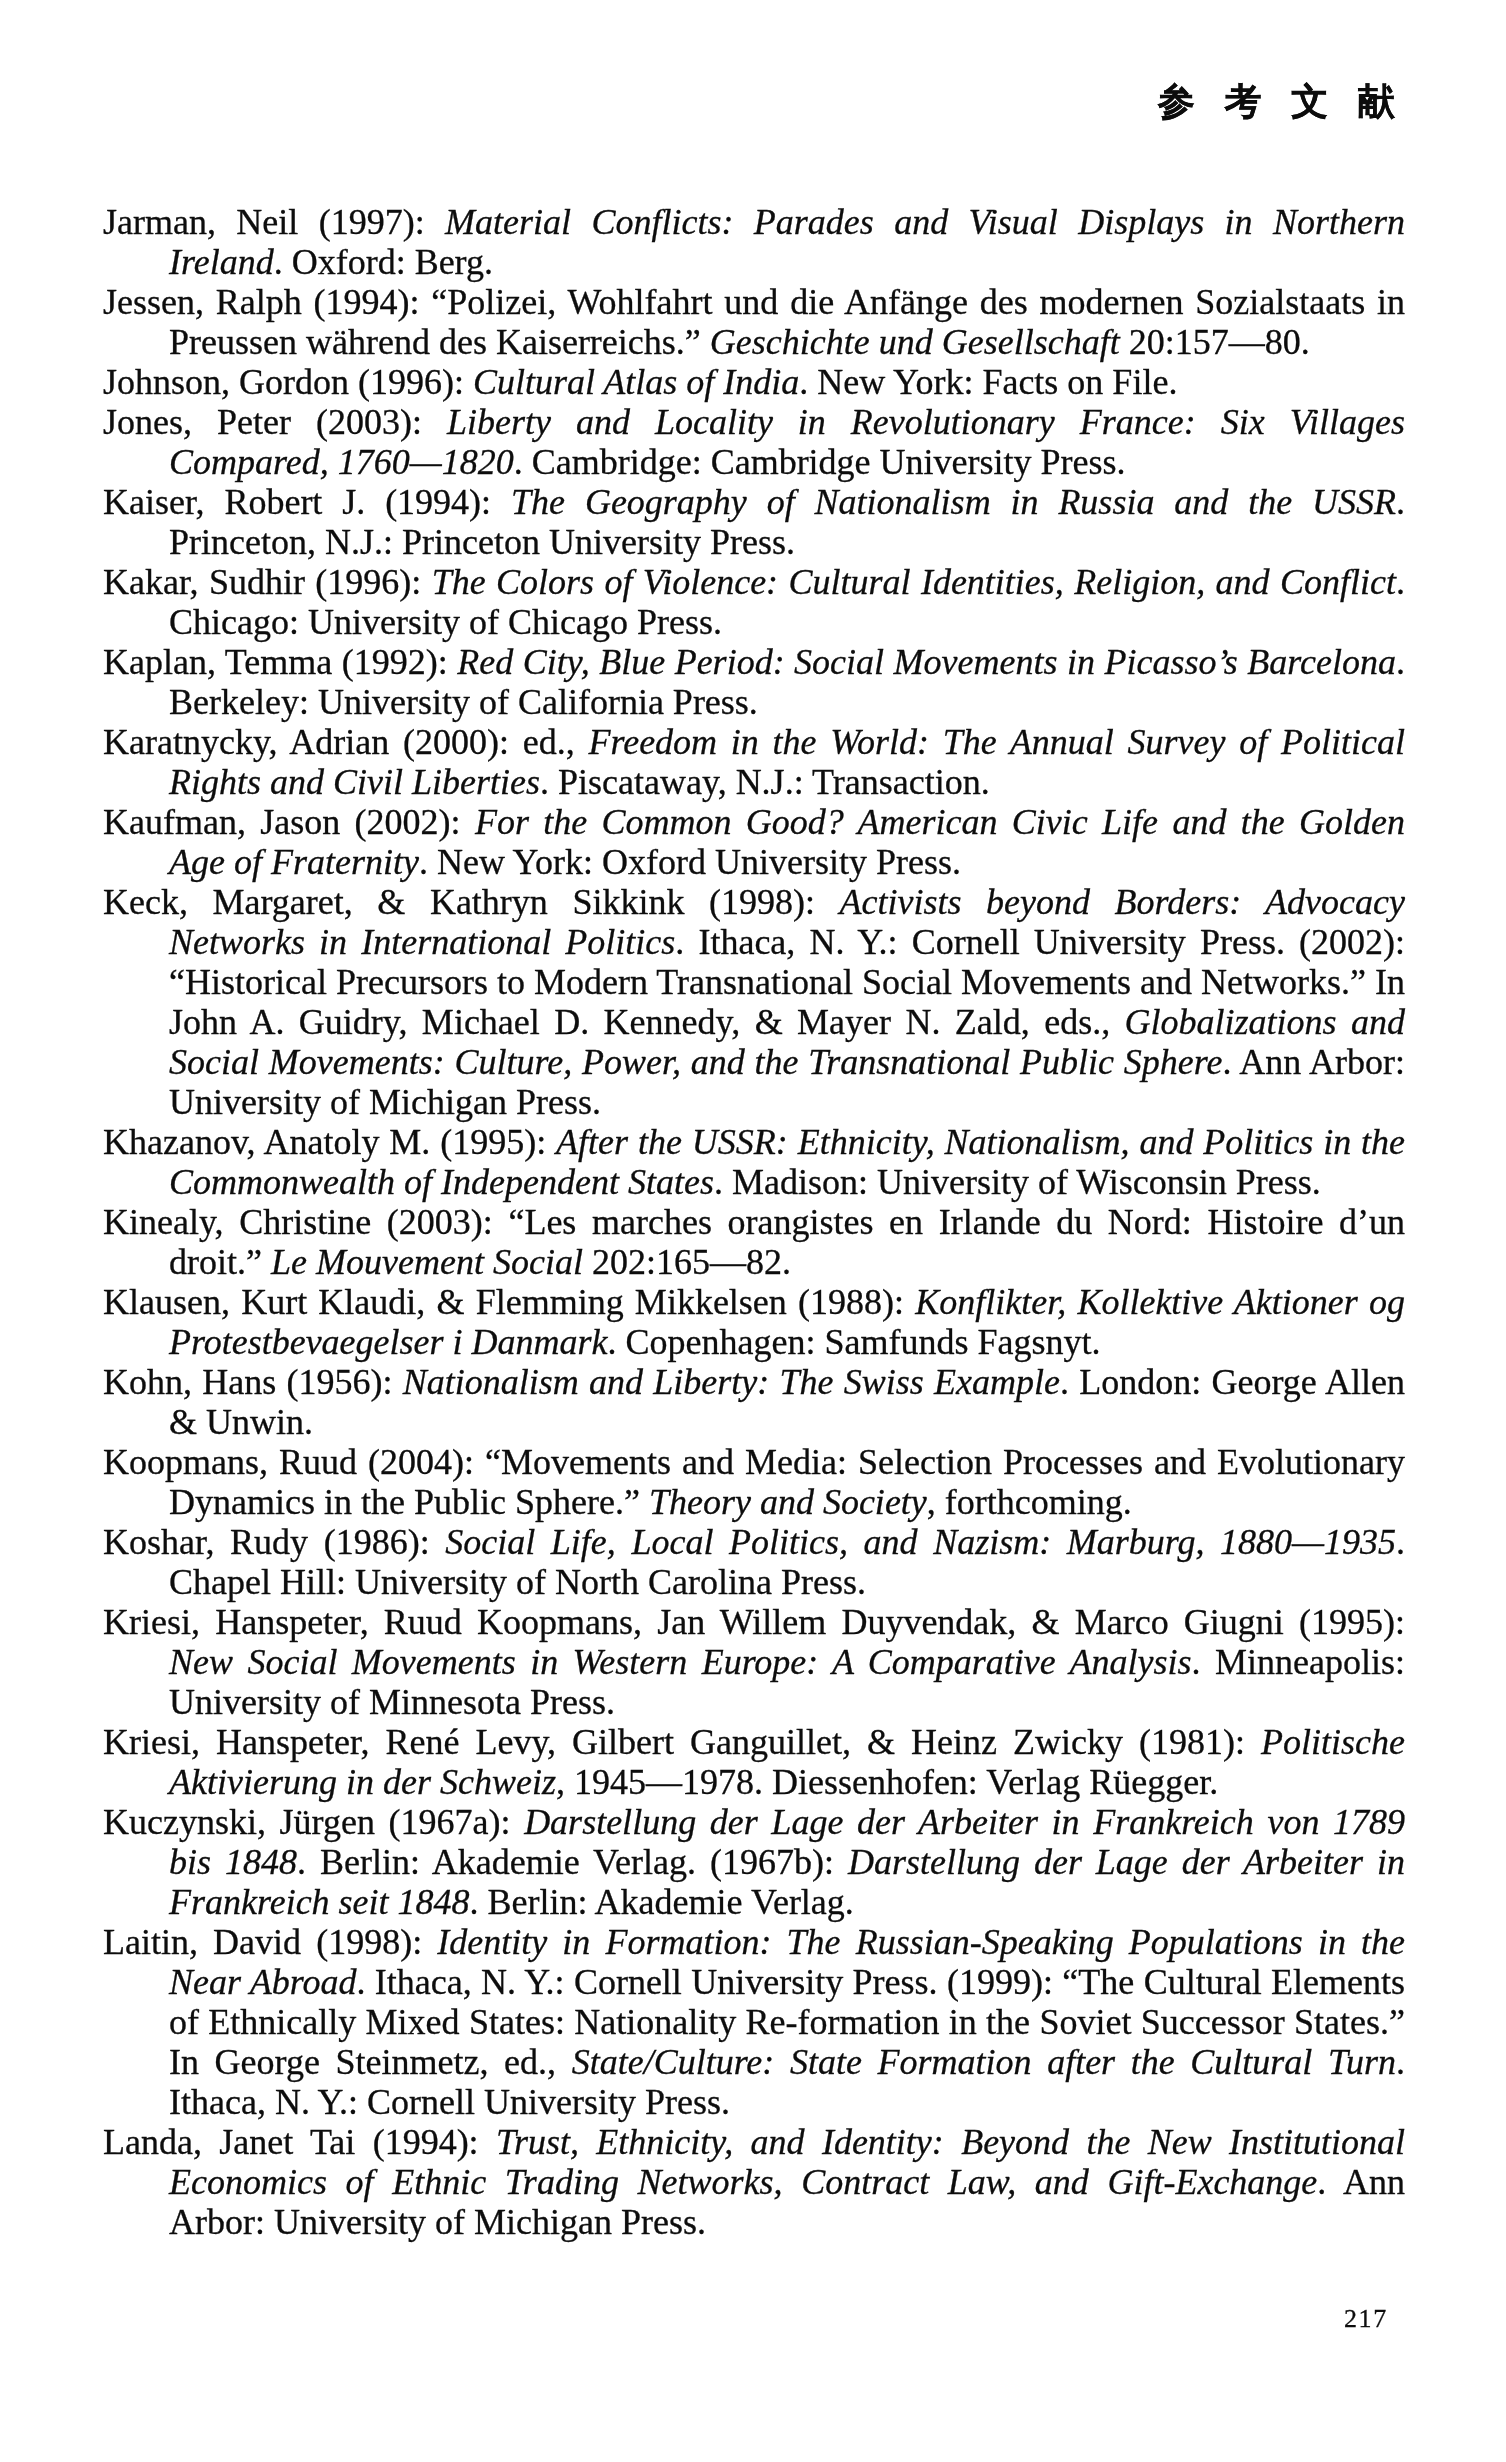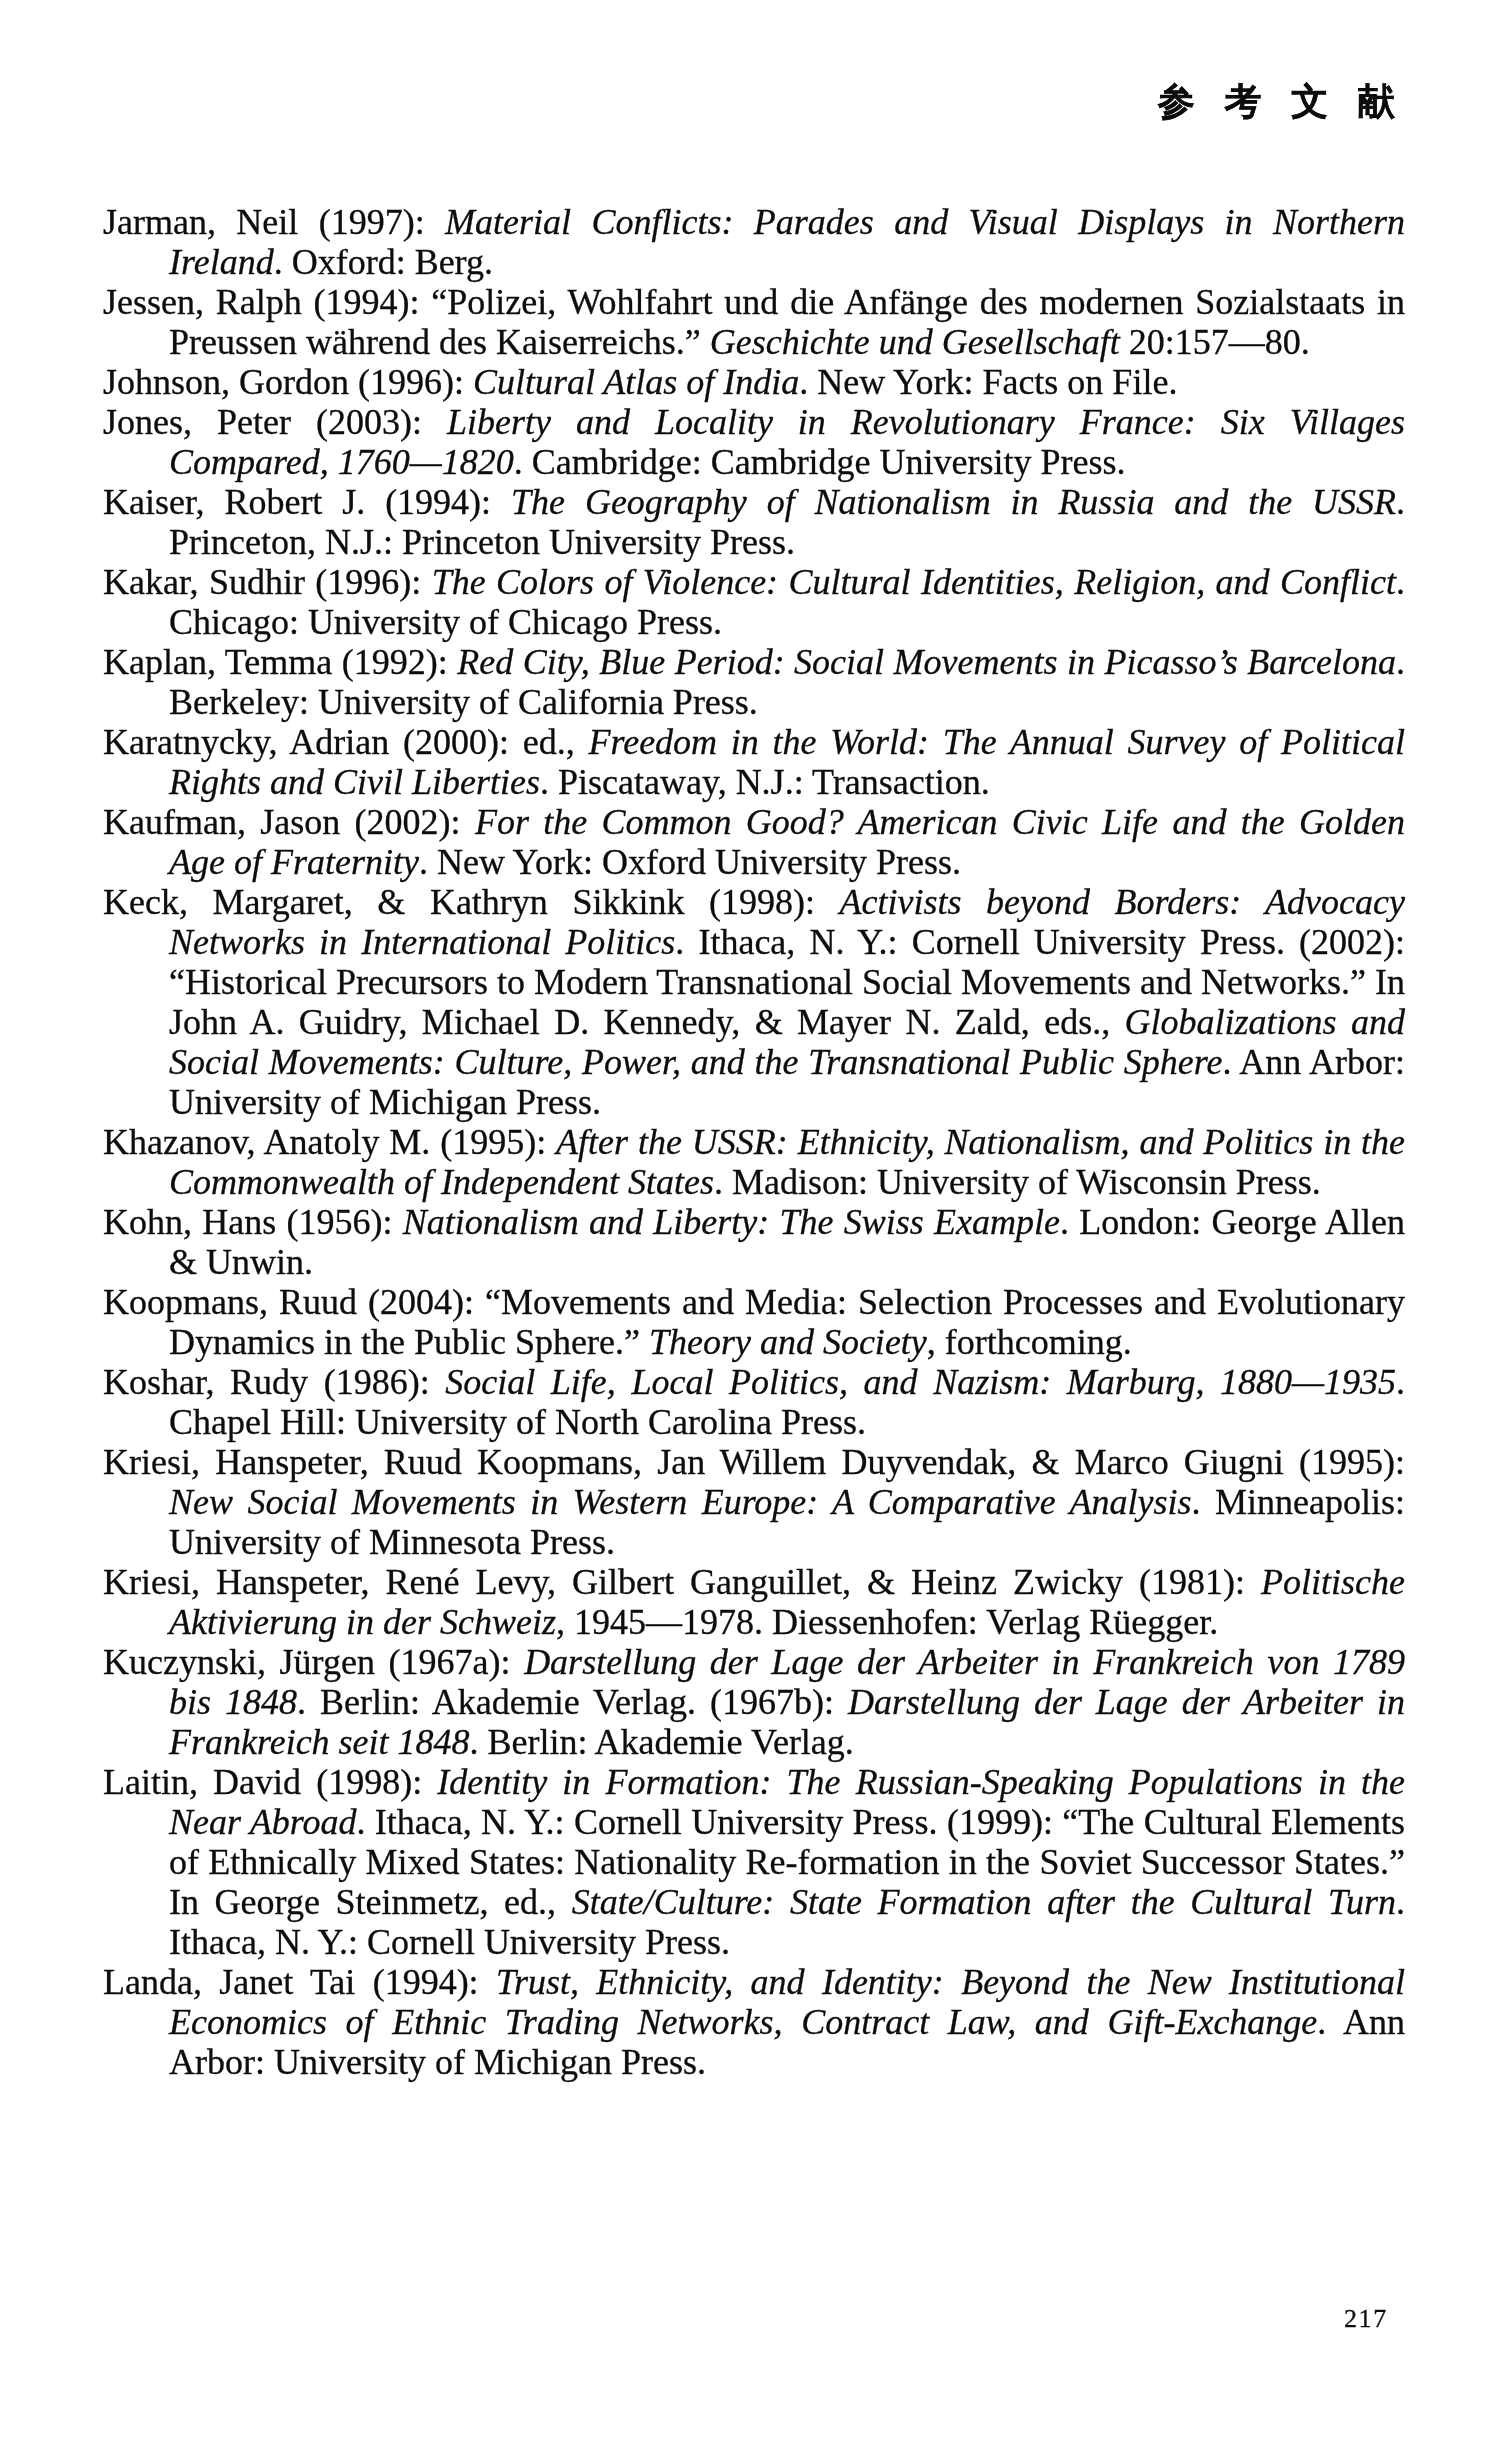--- a/index.html
+++ b/index.html
@@ -61,20 +61,22 @@
       <p class="entry"><span class="ro">Jessen, Ralph (1994): “Polizei, Wohlfahrt und die Anfänge des modernen Sozialstaats in Preussen während des Kaiserreichs.” </span><span class="it">Geschichte und Gesellschaft</span><span class="ro"> 20:157—80.</span></p>
       <p class="entry"><span class="ro">Johnson, Gordon (1996): </span><span class="it">Cultural Atlas of India</span><span class="ro">. New York: Facts on File.</span></p>
       <p class="entry"><span class="ro">Jones, Peter (2003): </span><span class="it">Liberty and Locality in Revolutionary France: Six Villages Compared, 1760—1820</span><span class="ro">. Cambridge: Cambridge University Press.</span></p>
       <p class="entry"><span class="ro">Kaiser, Robert J. (1994): </span><span class="it">The Geography of Nationalism in Russia and the USSR</span><span class="ro">. Princeton, N.J.: Princeton University Press.</span></p>
       <p class="entry"><span class="ro">Kakar, Sudhir (1996): </span><span class="it">The Colors of Violence: Cultural Identities, Religion, and Conflict</span><span class="ro">. Chicago: University of Chicago Press.</span></p>
       <p class="entry"><span class="ro">Kaplan, Temma (1992): </span><span class="it">Red City, Blue Period: Social Movements in Picasso’s Barcelona</span><span class="ro">. Berkeley: University of California Press.</span></p>
       <p class="entry"><span class="ro">Karatnycky, Adrian (2000): ed., </span><span class="it">Freedom in the World: The Annual Survey of Political Rights and Civil Liberties</span><span class="ro">. Piscataway, N.J.: Transaction.</span></p>
       <p class="entry"><span class="ro">Kaufman, Jason (2002): </span><span class="it">For the Common Good? American Civic Life and the Golden Age of Fraternity</span><span class="ro">. New York: Oxford University Press.</span></p>
       <p class="entry"><span class="ro">Keck, Margaret, &amp; Kathryn Sikkink (1998): </span><span class="it">Activists beyond Borders: Advocacy Networks in International Politics</span><span class="ro">. Ithaca, N. Y.: Cornell University Press. (2002): “Historical Precursors to Modern Transnational Social Movements and Networks.” In John A. Guidry, Michael D. Kennedy, &amp; Mayer N. Zald, eds., </span><span class="it">Globalizations and Social Movements: Culture, Power, and the Transnational Public Sphere</span><span class="ro">. Ann Arbor: University of Michigan Press.</span></p>
       <p class="entry"><span class="ro">Khazanov, Anatoly M. (1995): </span><span class="it">After the USSR: Ethnicity, Nationalism, and Politics in the Commonwealth of Independent States</span><span class="ro">. Madison: University of Wisconsin Press.</span></p>
+      <p class="entry"><span class="ro">Kinealy, Christine (2003): “Les marches orangistes en Irlande du Nord: Histoire d’un droit.” </span><span class="it">Le Mouvement Social</span><span class="ro"> 202:165—82.</span></p>
+      <p class="entry"><span class="ro">Klausen, Kurt Klaudi, &amp; Flemming Mikkelsen (1988): </span><span class="it">Konflikter, Kollektive Aktioner og Protestbevaegelser i Danmark</span><span class="ro">. Copenhagen: Samfunds Fagsnyt.</span></p>
       <p class="entry"><span class="ro">Kohn, Hans (1956): </span><span class="it">Nationalism and Liberty: The Swiss Example</span><span class="ro">. London: George Allen &amp; Unwin.</span></p>
       <p class="entry"><span class="ro">Koopmans, Ruud (2004): “Movements and Media: Selection Processes and Evolutionary Dynamics in the Public Sphere.” </span><span class="it">Theory and Society</span><span class="ro">, forthcoming.</span></p>
       <p class="entry"><span class="ro">Koshar, Rudy (1986): </span><span class="it">Social Life, Local Politics, and Nazism: Marburg, 1880—1935</span><span class="ro">. Chapel Hill: University of North Carolina Press.</span></p>
       <p class="entry"><span class="ro">Kriesi, Hanspeter, Ruud Koopmans, Jan Willem Duyvendak, &amp; Marco Giugni (1995): </span><span class="it">New Social Movements in Western Europe: A Comparative Analysis</span><span class="ro">. Minneapolis: University of Minnesota Press.</span></p>
       <p class="entry"><span class="ro">Kriesi, Hanspeter, René Levy, Gilbert Ganguillet, &amp; Heinz Zwicky (1981): </span><span class="it">Politische Aktivierung in der Schweiz</span><span class="ro">, 1945—1978. Diessenhofen: Verlag Rüegger.</span></p>
       <p class="entry"><span class="ro">Kuczynski, Jürgen (1967a): </span><span class="it">Darstellung der Lage der Arbeiter in Frankreich von 1789 bis 1848</span><span class="ro">. Berlin: Akademie Verlag. (1967b): </span><span class="it">Darstellung der Lage der Arbeiter in Frankreich seit 1848</span><span class="ro">. Berlin: Akademie Verlag.</span></p>
       <p class="entry"><span class="ro">Laitin, David (1998): </span><span class="it">Identity in Formation: The Russian-Speaking Populations in the Near Abroad</span><span class="ro">. Ithaca, N. Y.: Cornell University Press. (1999): “The Cultural Elements of Ethnically Mixed States: Nationality Re-formation in the Soviet Successor States.” In George Steinmetz, ed., </span><span class="it">State/Culture: State Formation after the Cultural Turn</span><span class="ro">. Ithaca, N. Y.: Cornell University Press.</span></p>
       <p class="entry"><span class="ro">Landa, Janet Tai (1994): </span><span class="it">Trust, Ethnicity, and Identity: Beyond the New Institutional Economics of Ethnic Trading Networks, Contract Law, and Gift-Exchange</span><span class="ro">. Ann Arbor: University of Michigan Press.</span></p>
     </div>
 

